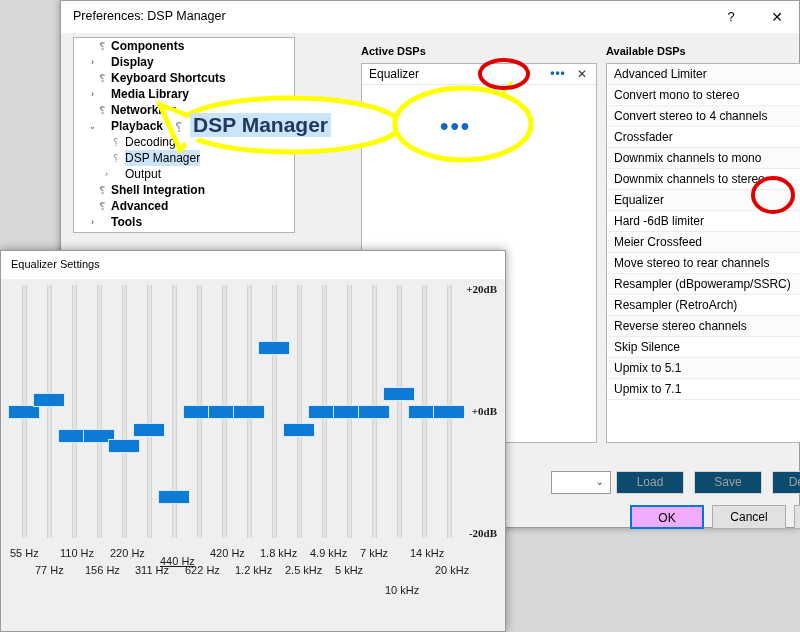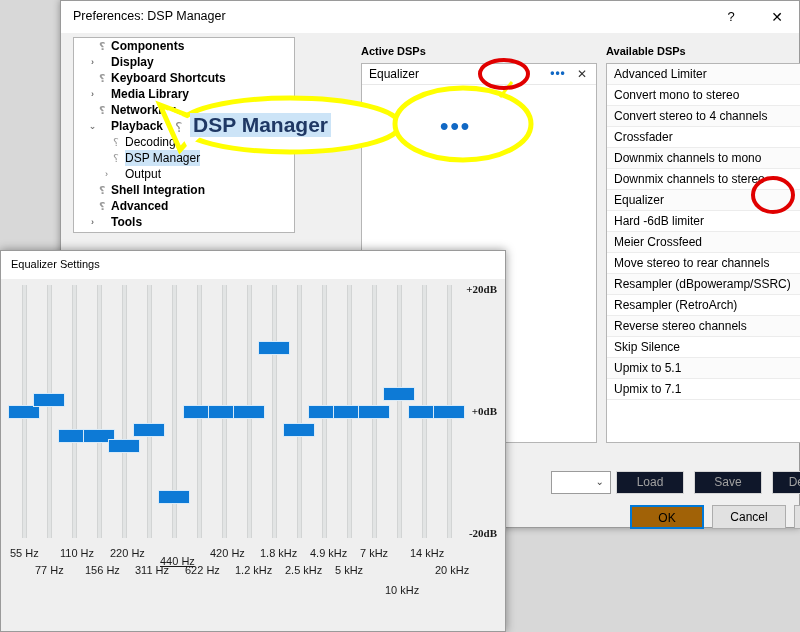--- a/index.html
+++ b/index.html
@@ -96,27 +96,27 @@
     background:#fff;border:1px solid #9b9b9b;box-sizing:border-box;
   }
   #preset-combo .chev{
     position:absolute;right:6px;top:4px;font-size:10px;color:#444;
   }
   .btn{
     position:absolute;height:23px;line-height:21px;text-align:center;
     background:#e1e1e1;border:1px solid #adadad;box-sizing:border-box;
     font-size:12px;color:#000;
   }
-  .btn.disabled{color:#a0a0a0;background:#0f172a;border-color:#d5d5d5;}
+  .btn.disabled{color:#a0a0a0;background:#0c4a6e;border-color:#d5d5d5;}
   #btn-load{left:555px;top:470px;width:68px;}
   #btn-save{left:633px;top:470px;width:68px;}
   #btn-delete{left:711px;top:470px;width:68px;}
 
   #btn-ok-main{left:569px;top:504px;width:74px;height:24px;line-height:22px;
-    background:#a16207;border:2px solid #0078d7;}
+    background:#f0abfc;border:2px solid #0078d7;}
   #btn-cancel-main{left:651px;top:504px;width:74px;height:24px;line-height:22px;}
   #btn-apply-main{left:733px;top:504px;width:74px;height:24px;line-height:22px;}
 
   
   #eq-window{
     position:absolute;left:0px;top:250px;width:506px;height:382px;
     background:#f0f0f0;border:1px solid #9a9a9a;box-sizing:border-box;
     box-shadow:0 0 9px rgba(0,0,0,.4);
   }
   #eq-titlebar{

